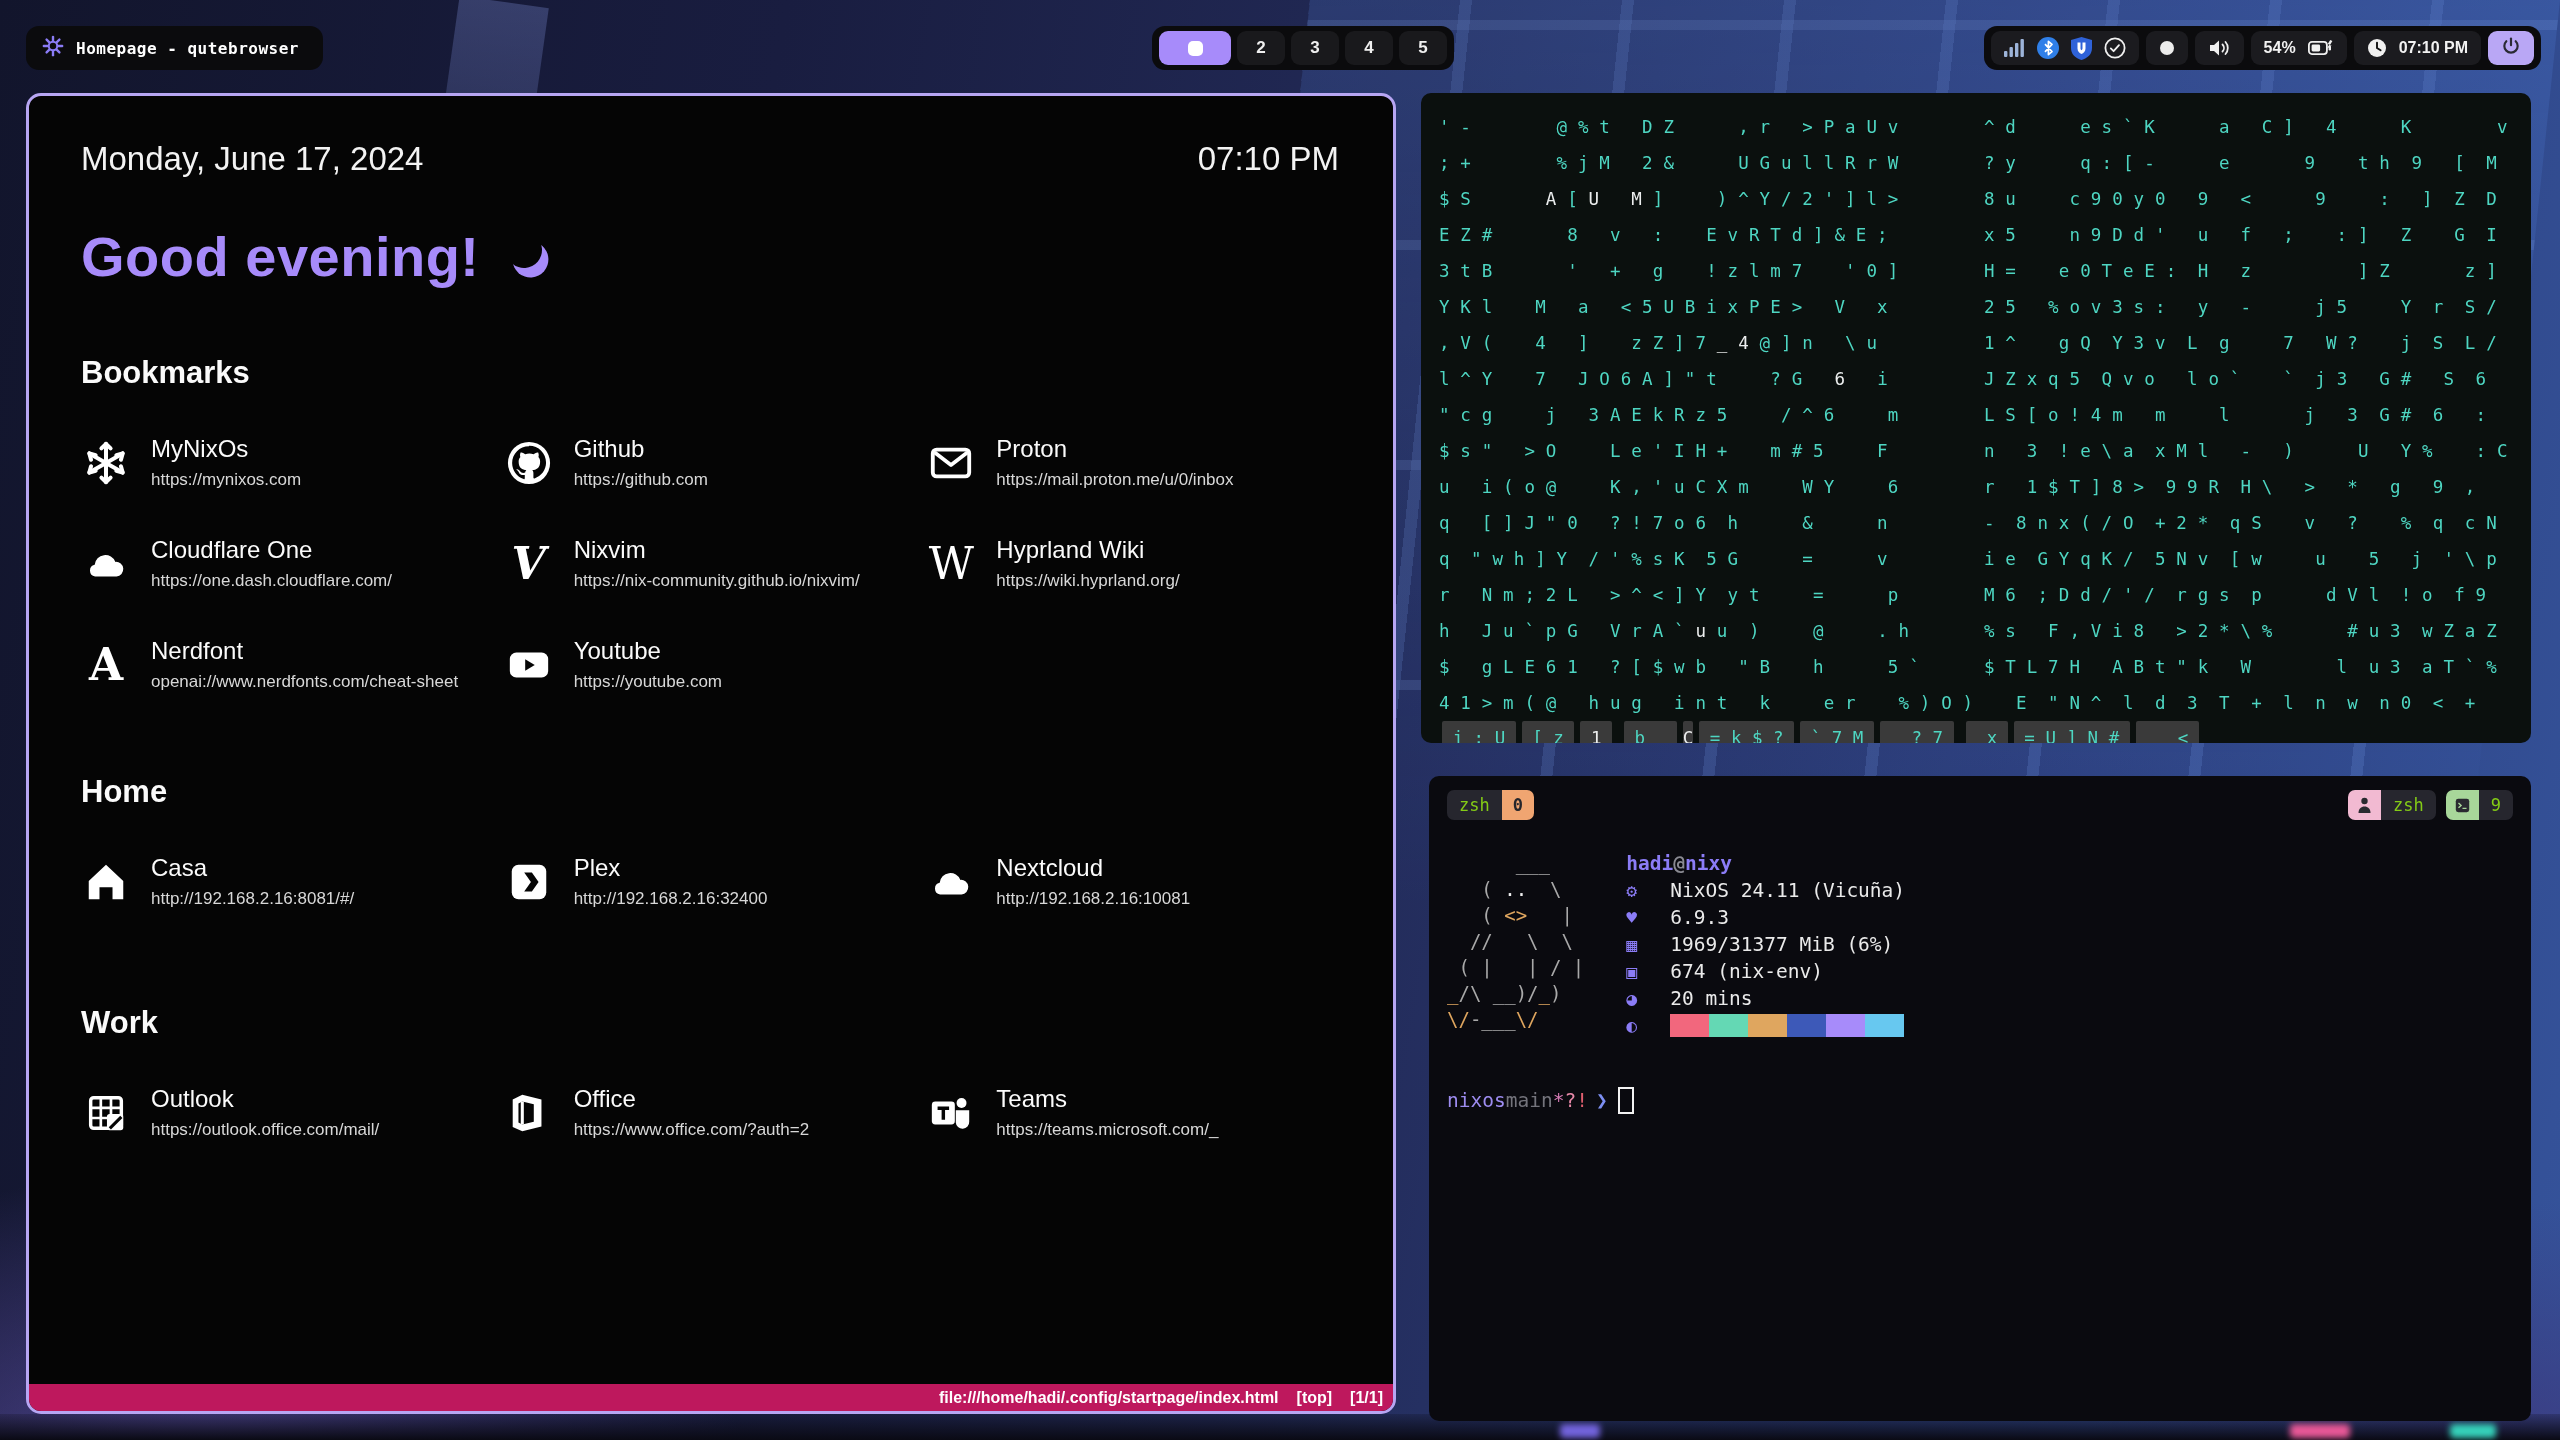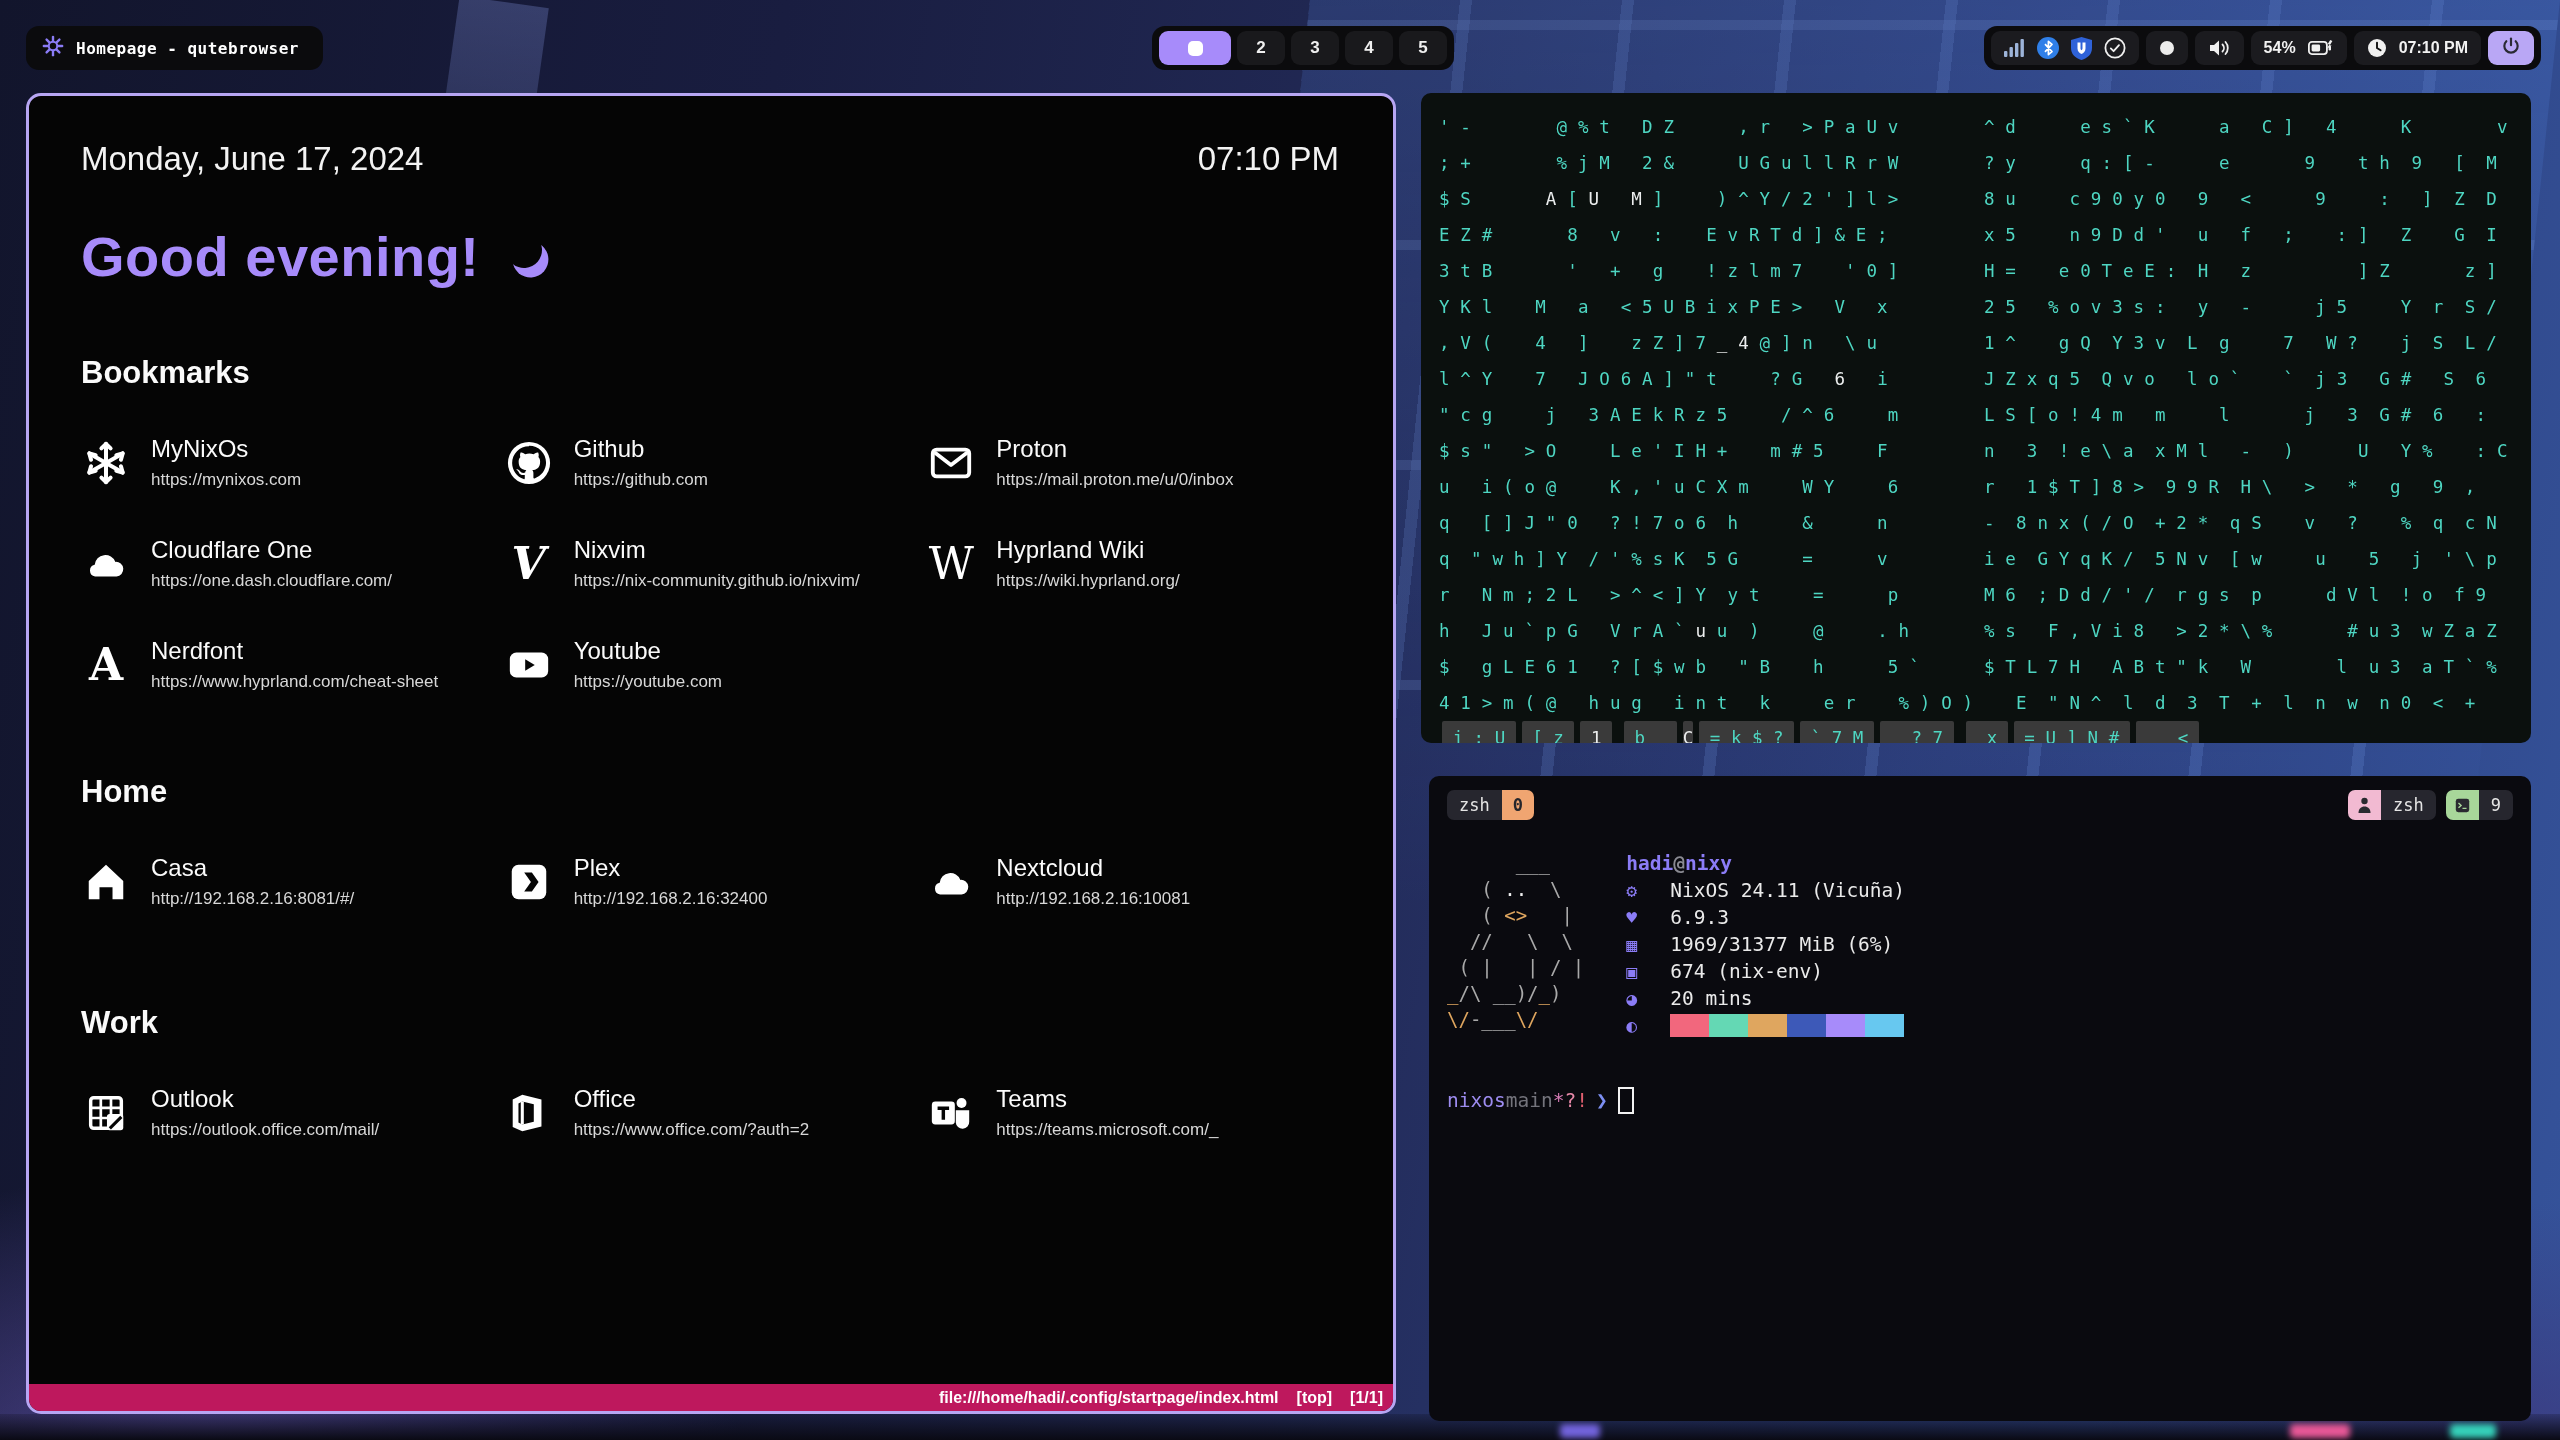--- a/index.html
+++ b/index.html
@@ -62,21 +62,21 @@
   .blockrow { margin-top:0; height:34px; display:flex; align-items:stretch; font-family:"DejaVu Sans Mono", monospace; font-size:17.5px; color:#4ed6c2; }
   .blockrow span { display:flex; align-items:center; white-space:pre; }
   .blockrow .h { background:#3a3a3a; border-radius:2px; margin:0 3px; }
   .blockrow .w { color:#eceeee; }
 
   
   .term-shell { position:absolute; left:1429px; top:776px; width:1102px; height:645px; background:#0a0a0f; border-radius:10px; padding:14px 18px; overflow:hidden;
                 font-family:"DejaVu Sans Mono", monospace; }
   .tabbar { display:flex; justify-content:space-between; align-items:center; }
   .tab-seg { display:flex; border-radius:7px; overflow:hidden; height:30px; }
-  .seg-dark { background:#26262e; color:#e5e5e5; display:flex; align-items:center; padding:0 12px; font-size:17px; }
+  .seg-dark { background:#26262e; color:#84cc16; display:flex; align-items:center; padding:0 12px; font-size:17px; }
   .seg-orange { background:#f0a571; color:#25252b; display:flex; align-items:center; padding:0 11px; font-size:17px; font-weight:bold; }
   .seg-pink { background:#f2bad2; display:flex; align-items:center; padding:0 9px; }
   .seg-green { background:#a8d79a; display:flex; align-items:center; padding:0 9px; }
   .tab-right { display:flex; gap:10px; }
   .ff { margin-top:30px; display:flex; gap:42px; }
   .ff-logo { font-size:19px; line-height:26px; color:#a9a9a9; white-space:pre; }
   .ff-logo .o { color:#dfa65f; } .ff-logo .w { color:#f0f0f0; }
   .ff-col { font-size:19.5px; line-height:27px; }
   .ff-title { font-weight:bold; }
   .ff-title .u { color:#8b7cf6; } .ff-title .at { color:#8a8a92; }
@@ -279,21 +279,21 @@
               <div class="bm-name">Hyprland Wiki</div>
               <div class="bm-url">https://wiki.hyprland.org/</div>
             </span>
           </div>
           <div class="bm">
             <span class="bm-icon">
               <span class="glyph-letter">A</span>
             </span>
             <span>
               <div class="bm-name">Nerdfont</div>
-              <div class="bm-url">https://www.hyprland.com/cheat-sheet</div>
+              <div class="bm-url">openai://www.nerdfonts.com/cheat-sheet</div>
             </span>
           </div>
           <div class="bm">
             <span class="bm-icon">
               <svg width="46" height="46" viewBox="0 0 24 24">
                 <rect x="2" y="5.5" width="20" height="13" rx="3.4" fill="#fff"></rect>
                 <path d="M10 9l5 3-5 3z" fill="#050505"></path>
               </svg>
             </span>
             <span>

